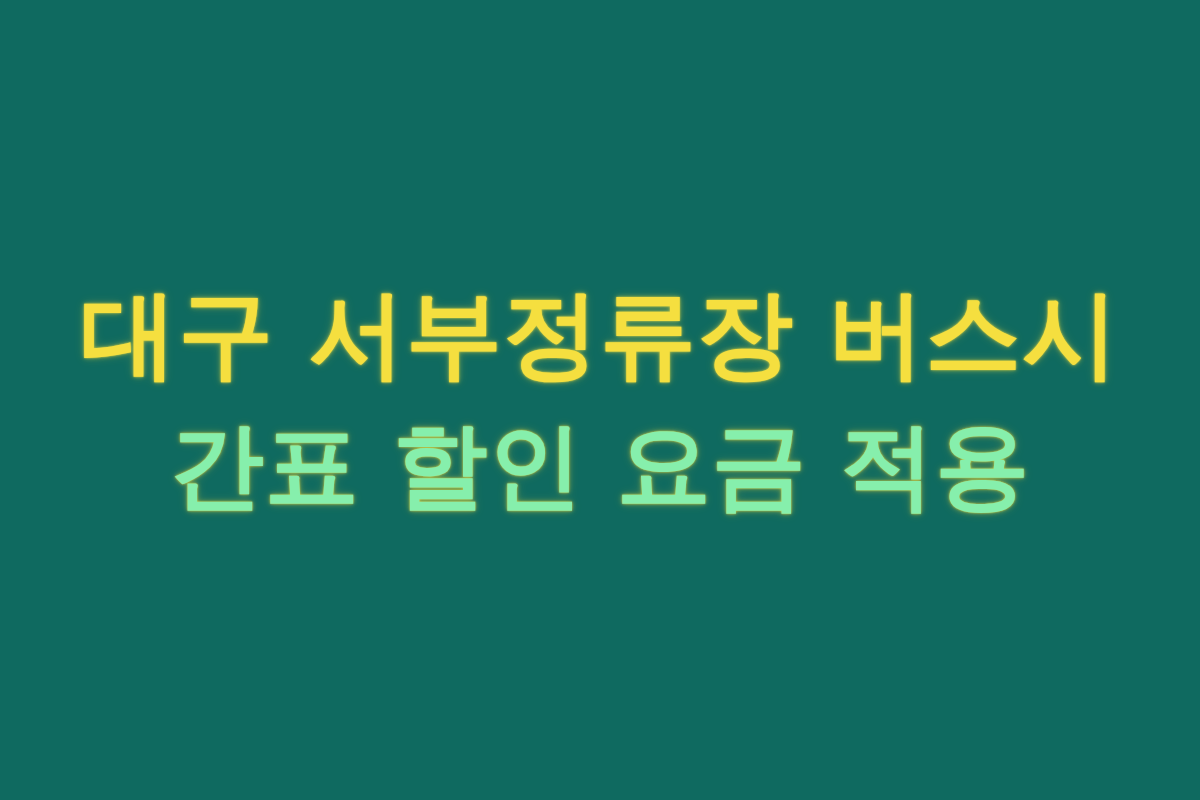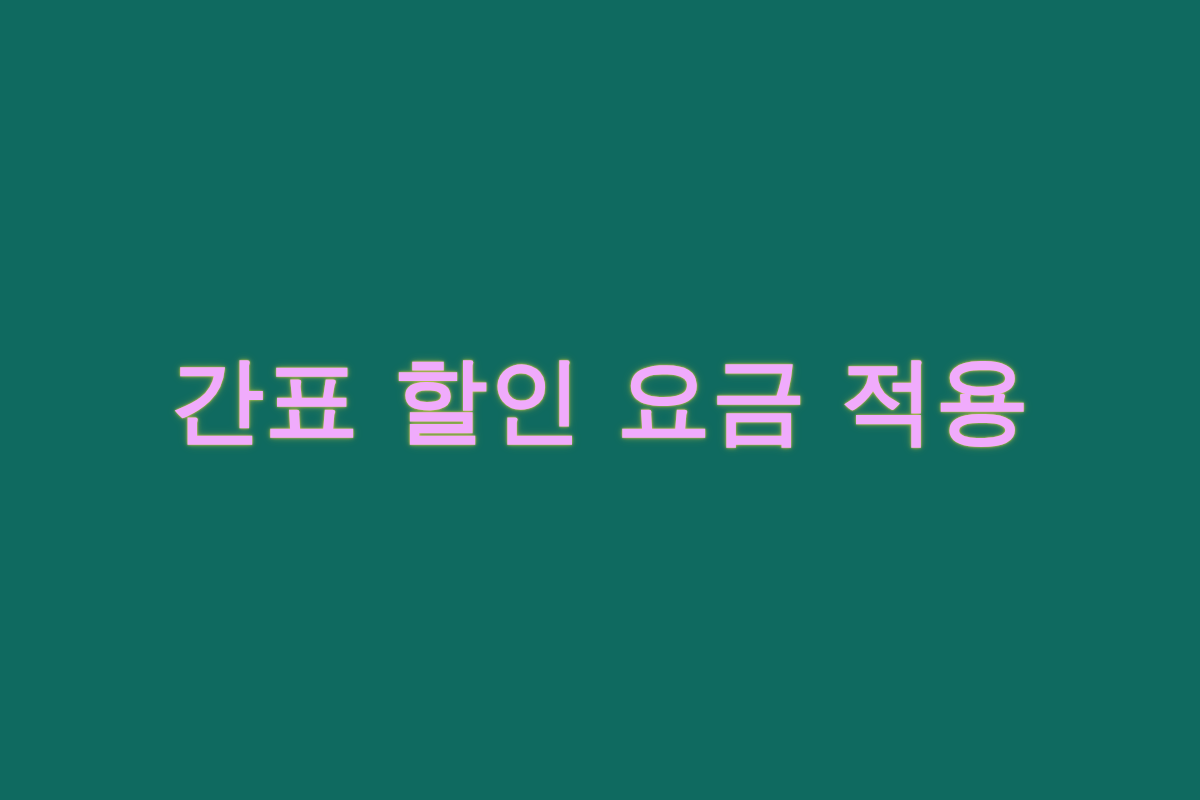--- a/index.html
+++ b/index.html
@@ -54,18 +54,19 @@
     font-size: 94px;
   }
 </style>
 </head>
 <body>
 
 <div id="banner" style="background-color: rgb(15, 106, 96);">
 
   <div id="headline">
 
+    <span class="headline-line line-1" style="color: rgb(245, 223, 63);">대구 서부정류장 버스시</span>
 
-    <span class="headline-line line-2" style="color: #f0abfc;">간표 할인 요금 적용</span>
+    <span class="headline-line line-2" style="color: #86efac;">간표 할인 요금 적용</span>
 
   </div>
 
 </div>
 
 </body></html>

